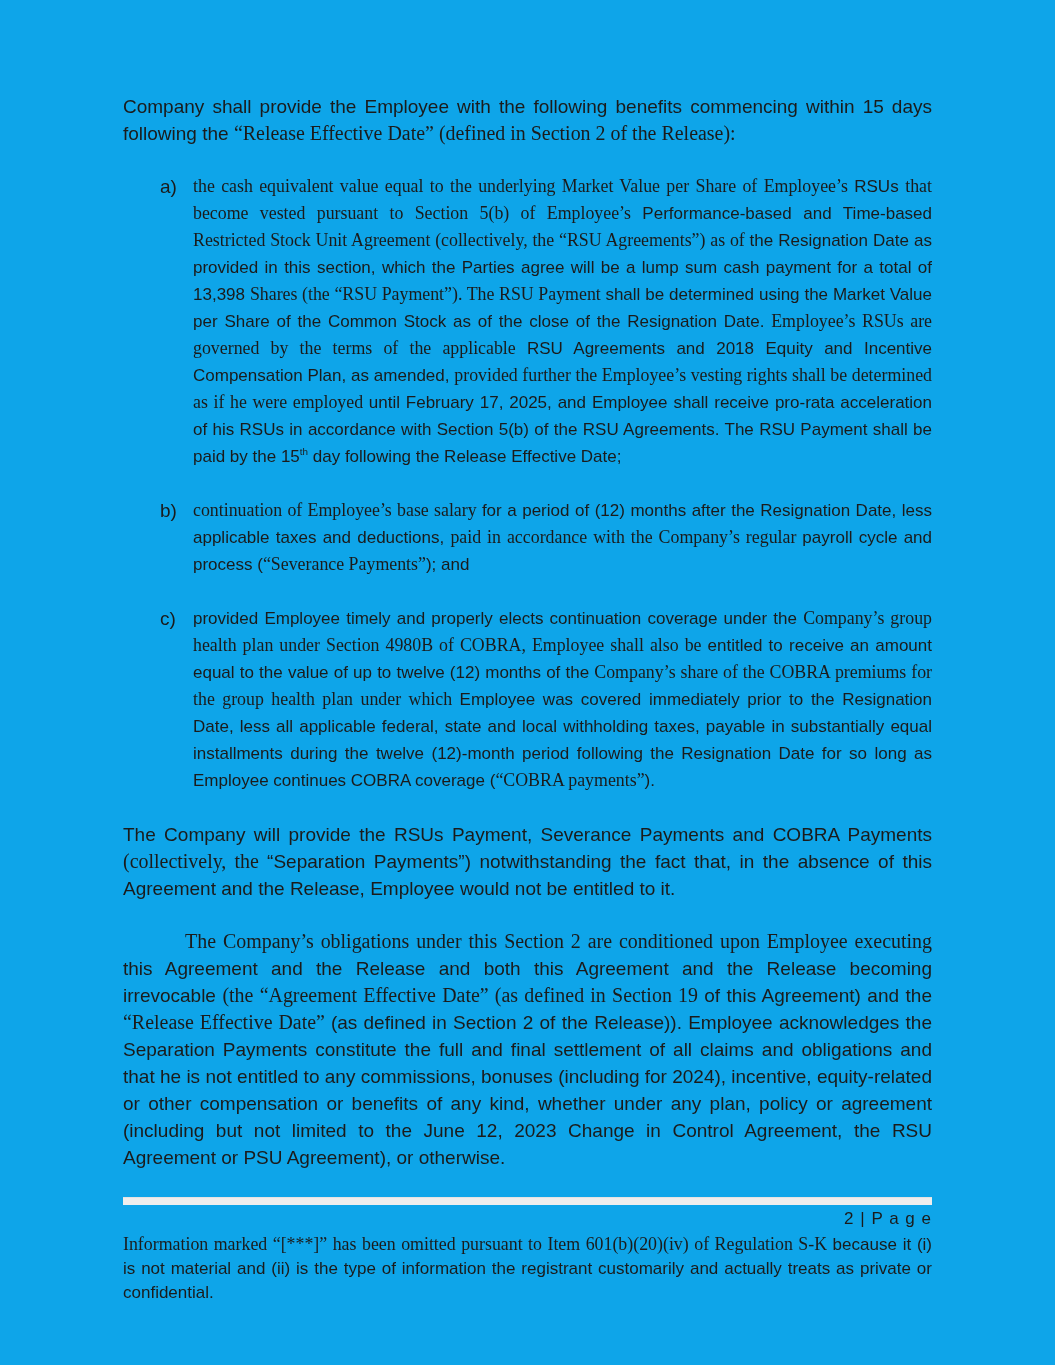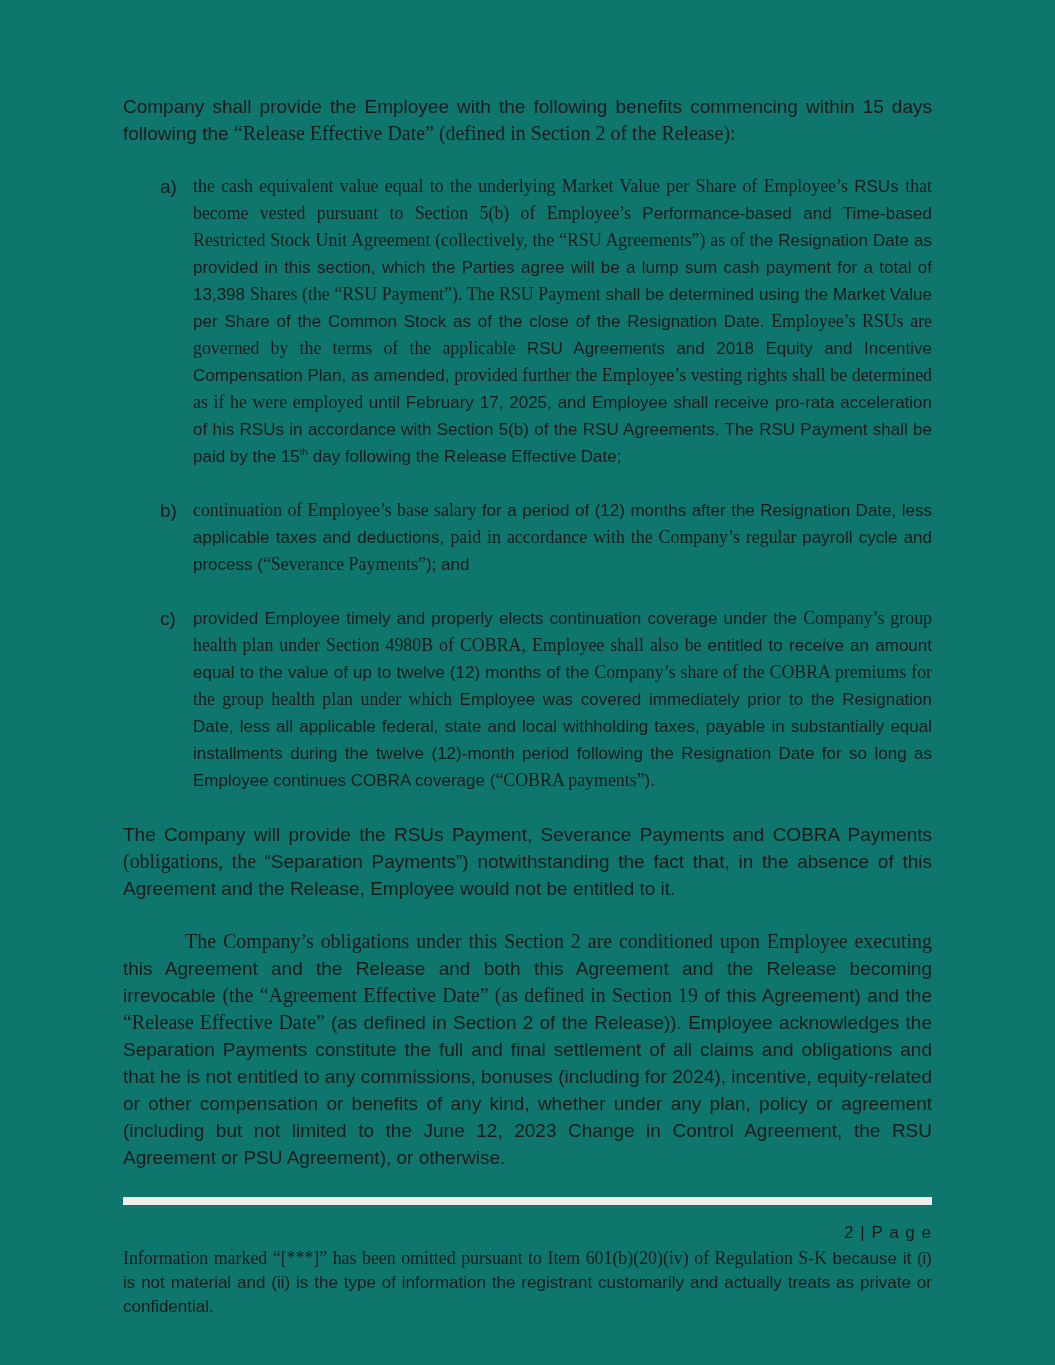--- a/index.html
+++ b/index.html
@@ -1,20 +1,20 @@
 <!DOCTYPE html>
 <html><head>
 <meta charset="utf-8">
 <style>
   html, body { margin: 0; padding: 0; background: #ffffff; }
   .page {
     position: relative;
     width: 1055px;
     height: 1365px;
-    background: #0f766e;
+    background: #0ea5e9;
     color: #1b1b1b;
     box-sizing: border-box;
     padding: 93px 123px 0 123px;
     overflow: hidden;
   }
   .sans  { font-family: "Liberation Sans", sans-serif; }
   .serif { font-family: "Liberation Serif", serif; font-size: 1.05em; }
   .para {
     font-size: 19px;
     line-height: 27px;
@@ -53,21 +53,21 @@
     text-decoration-thickness: 2px;
     text-underline-offset: 3px;
   }
   .footer-band {
     margin-top: 11px;
     height: 7px;
     background: #eeeeee;
     border-top: 1px solid #e3e3e3;
   }
   .page-label {
-    margin-top: 17px;
+    margin-top: 3px;
     text-align: right;
     font-family: "Liberation Sans", sans-serif;
     font-size: 17px;
     line-height: 22px;
     letter-spacing: 1px;
   }
   .footnote {
     margin-top: 2px;
     font-size: 17px;
     line-height: 24px;
@@ -90,21 +90,21 @@
     <div class="list-item">
       <span class="list-marker">b)</span>
       <div class="list-text"><span class="serif">continuation of Employee’s base salary </span><span class="sans">for a period of (12) months after the Resignation Date, less applicable taxes and deductions, </span><span class="serif">paid in accordance with the Company’s regular </span><span class="sans">payroll cycle and process (</span><span class="serif">“Severance Payments”</span><span class="sans">); and</span></div>
     </div>
     <div class="list-item">
       <span class="list-marker">c)</span>
       <div class="list-text"><span class="sans">provided Employee timely and properly elects continuation coverage under the </span><span class="serif">Company’s group health plan under Section 4980B of COBRA, Employee shall also be </span><span class="sans">entitled to receive an amount equal to the value of up to twelve (12) months of the </span><span class="serif">Company’s share of the COBRA premiums for the group health plan under which </span><span class="sans">Employee was covered immediately prior to the Resignation Date, less all applicable federal, state and local withholding taxes, payable in substantially equal installments during the twelve (12)-month period following the Resignation Date for so long as Employee continues COBRA coverage (</span><span class="serif">“COBRA payments”</span><span class="sans">).</span></div>
     </div>
   </div>
 
-  <p class="para"><span class="sans">The Company will provide the RSUs Payment, Severance Payments and COBRA Payments </span><span class="serif">(obligations, the </span><span class="sans">“Separation Payments”) notwithstanding the </span><span class="sans">fact that, in the absence of this Agreement and the Release, Employee would not be entitled to it.</span></p>
+  <p class="para"><span class="sans">The Company will provide the RSUs Payment, Severance Payments and COBRA Payments </span><span class="serif">(collectively, the </span><span class="sans">“Separation Payments”) notwithstanding the </span><span class="sans">fact that, in the absence of this Agreement and the Release, Employee would not be entitled to it.</span></p>
 
   <p class="para indent-first"><span class="serif">The Company’s obligations under this Section 2 are conditioned upon Employee executing </span><span class="sans">this Agreement and the Release and both this Agreement and the Release becoming irrevocable </span><span class="serif">(the “Agreement Effective Date” (as defined in Section 19 </span><span class="sans">of this Agreement) and the </span><span class="serif">“Release Effective Date” </span><span class="sans">(as defined in Section 2 of the Release)). Employee acknowledges the Separation Payments constitute the full and final settlement of all claims and obligations and that he is not entitled to any commissions, bonuses (including for 2024), incentive, equity-related or other compensation or benefits of any kind, whether under any plan, policy or agreement (including but not limited to the June 12, 2023 Change in Control Agreement, the RSU Agreement or PSU Agreement), or otherwise.</span></p>
 
 
   <div class="footer-band"></div>
 
   <div class="page-label">2 | P a g e</div>
 
   <p class="footnote"><span class="serif">Information marked “[***]” has been omitted pursuant to Item 601(b)(20)(iv) of Regulation S-K </span><span class="sans">because it (i) is not material and (ii) is the type of information the registrant customarily and actually treats as private or confidential.</span></p>
 

